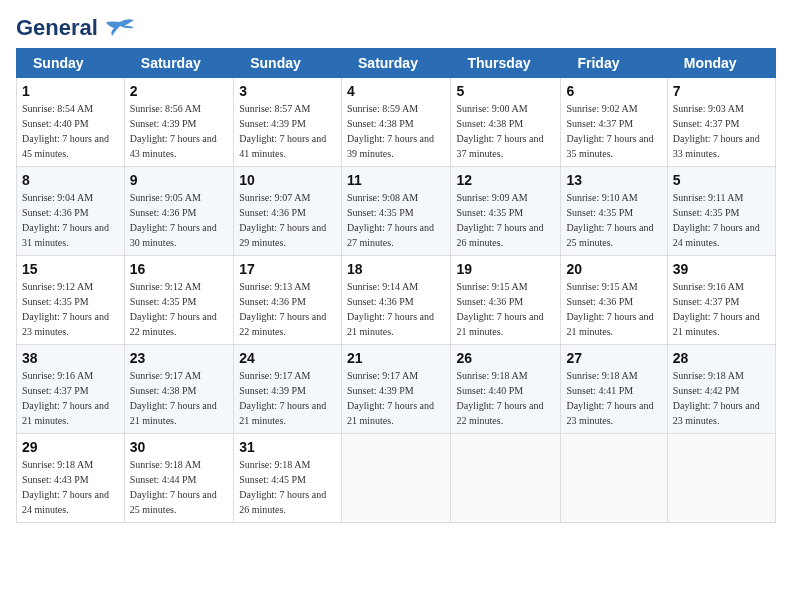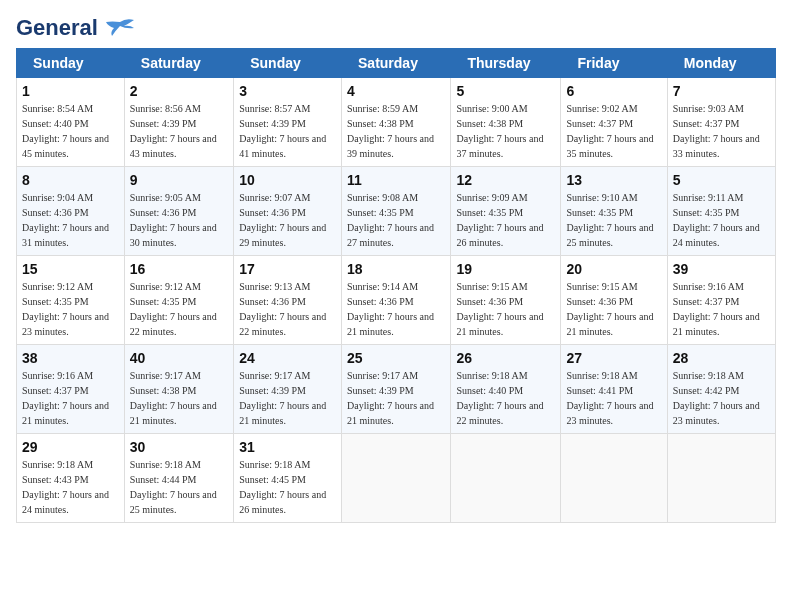--- a/index.html
+++ b/index.html
@@ -217,29 +217,29 @@
         <span class="day-number">39</span>
         <span class="day-detail">Sunrise: 9:16 AM<br>Sunset: 4:37 PM<br>Daylight: 7 hours and 21 minutes.</span>
       </td>
       </tr>
       <tr>
         <td>
         <span class="day-number">38</span>
         <span class="day-detail">Sunrise: 9:16 AM<br>Sunset: 4:37 PM<br>Daylight: 7 hours and 21 minutes.</span>
       </td>
         <td>
-        <span class="day-number">40</span>
+        <span class="day-number">23</span>
         <span class="day-detail">Sunrise: 9:17 AM<br>Sunset: 4:38 PM<br>Daylight: 7 hours and 21 minutes.</span>
       </td>
         <td>
         <span class="day-number">24</span>
         <span class="day-detail">Sunrise: 9:17 AM<br>Sunset: 4:39 PM<br>Daylight: 7 hours and 21 minutes.</span>
       </td>
         <td>
-        <span class="day-number">25</span>
+        <span class="day-number">21</span>
         <span class="day-detail">Sunrise: 9:17 AM<br>Sunset: 4:39 PM<br>Daylight: 7 hours and 21 minutes.</span>
       </td>
         <td>
         <span class="day-number">26</span>
         <span class="day-detail">Sunrise: 9:18 AM<br>Sunset: 4:40 PM<br>Daylight: 7 hours and 22 minutes.</span>
       </td>
         <td>
         <span class="day-number">27</span>
         <span class="day-detail">Sunrise: 9:18 AM<br>Sunset: 4:41 PM<br>Daylight: 7 hours and 23 minutes.</span>
       </td>

